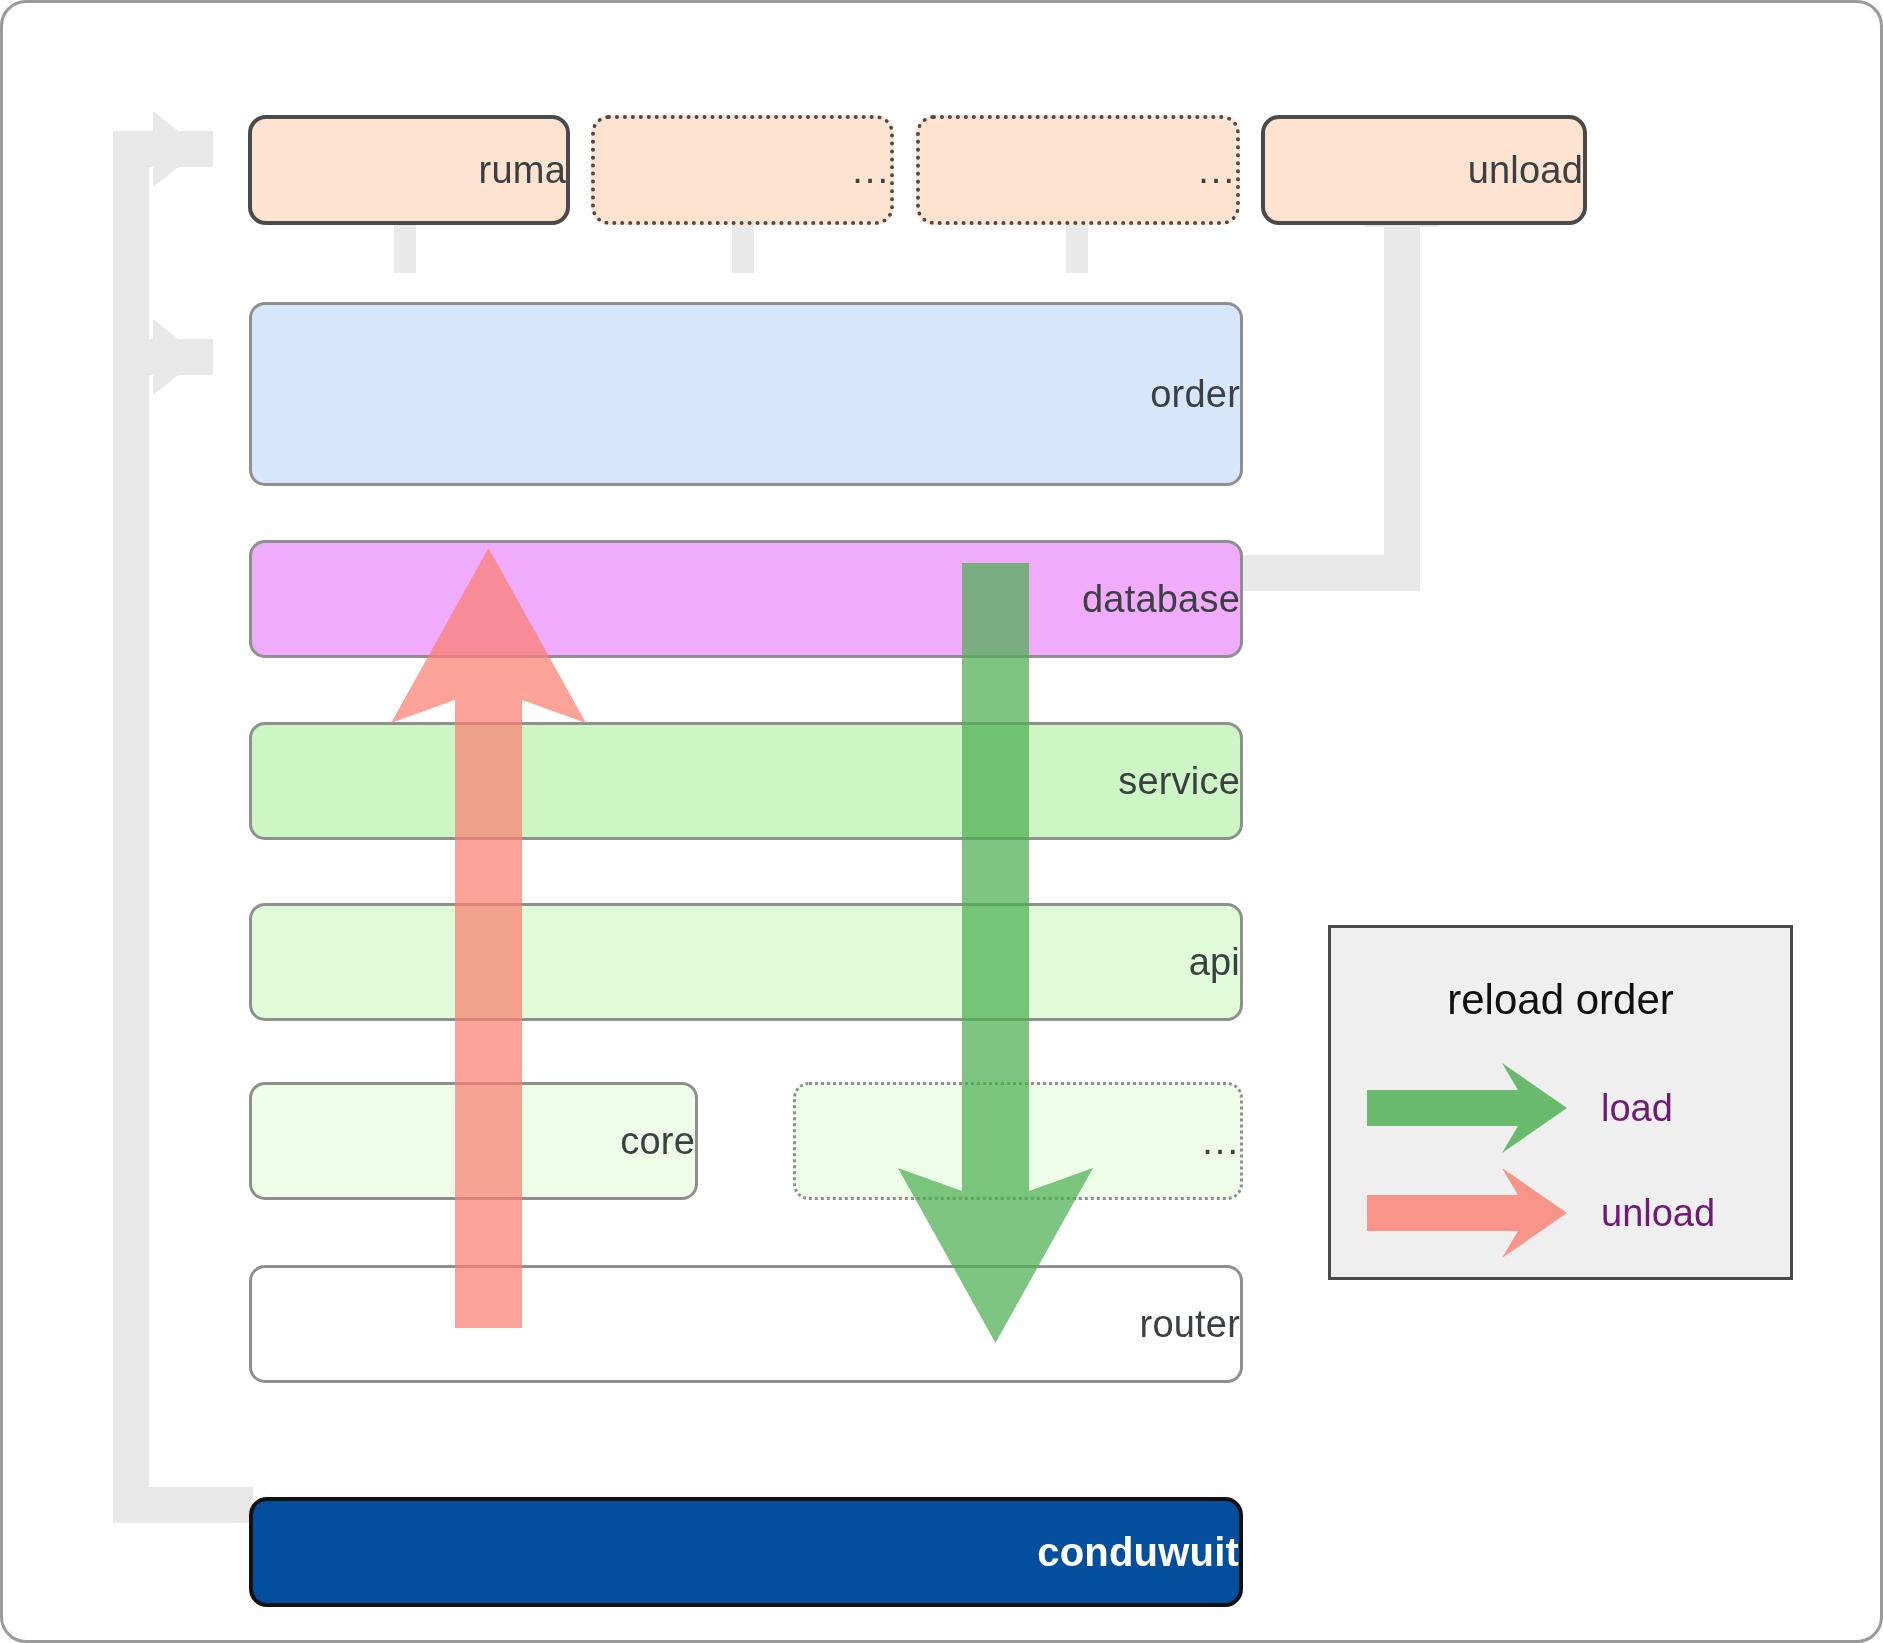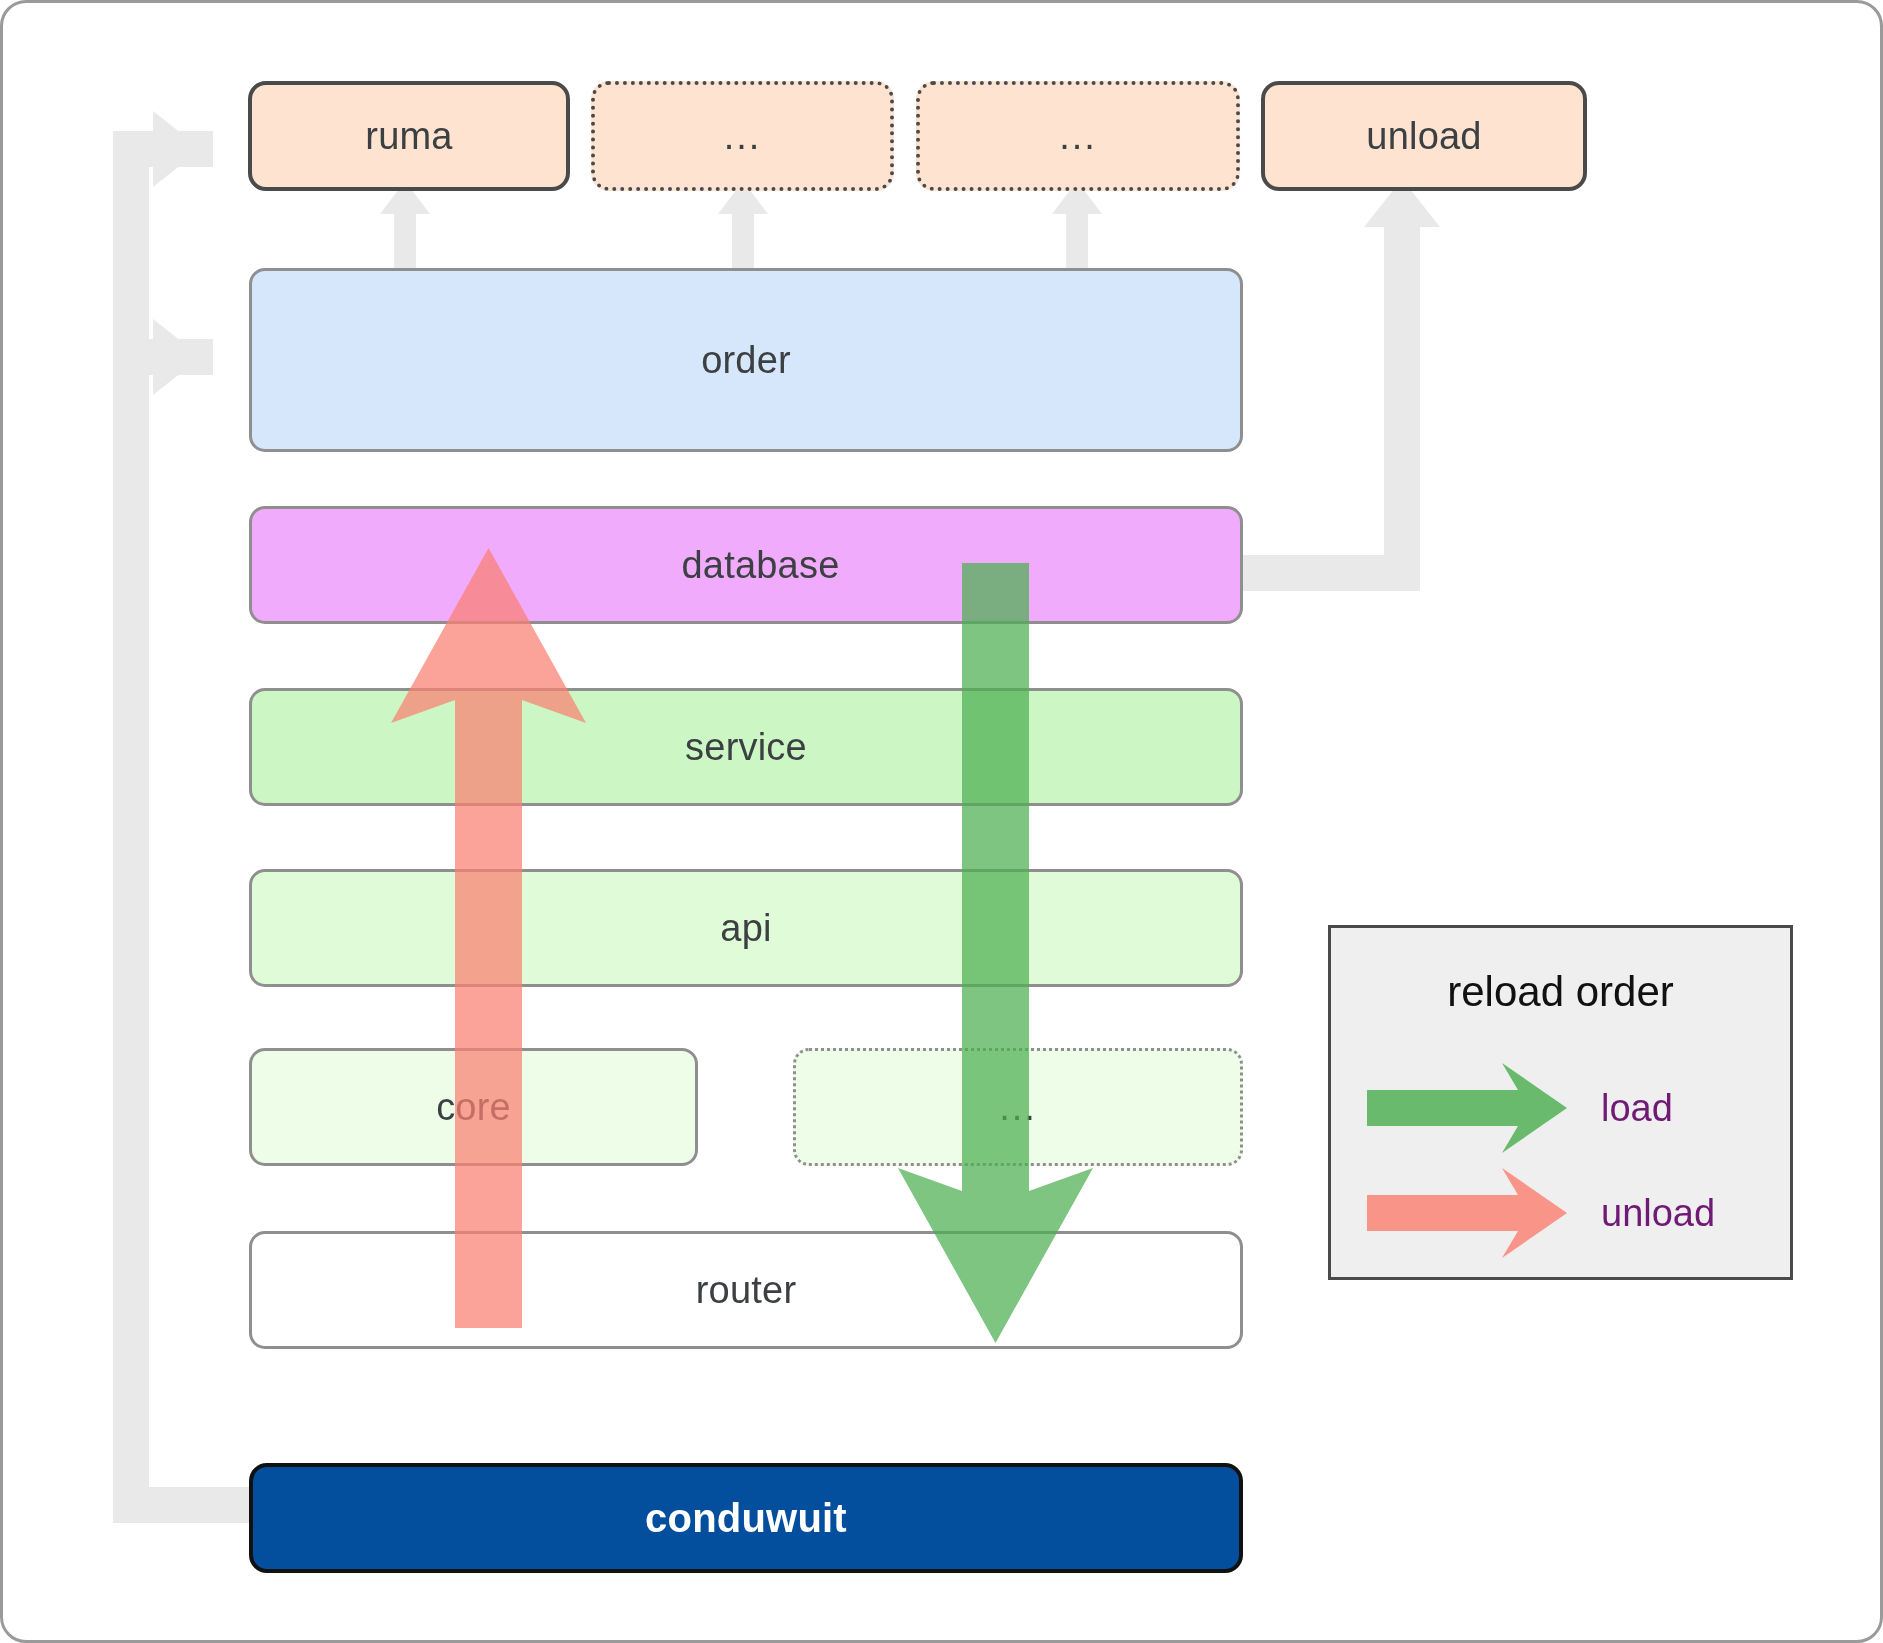--- a/index.html
+++ b/index.html
@@ -20,26 +20,27 @@
     box-sizing: border-box;
     overflow: hidden;
   }
 
   
   .node {
     position: absolute;
     box-sizing: border-box;
     display: flex;
     align-items: center;
-    justify-content: center;
+    justify-content: flex-end;
     border-radius: 14px;
     font-size: 38px;
     color: #3c4043;
     letter-spacing: .2px;
     z-index: 3;
+    margin-top: 34px;
   }
   .node.dots { letter-spacing: 2px; }
 
   
   .dep {
     background: #fde3d0;
     border: 4px solid #4a4a4a;
     height: 110px;
     border-radius: 18px;
   }
@@ -94,21 +95,21 @@
     position: absolute;
     background: #efefef;
     border: 3px solid #4a4a4a;
     box-sizing: border-box;
     z-index: 6;
   }
   #legend .legend-title {
     position: absolute;
     width: 100%;
     text-align: center;
-    top: 40px;
+    top: 48px;
     font-size: 42px;
     color: #111111;
   }
   .legend-row { position: absolute; display: flex; align-items: center; }
   .legend-row .legend-label {
     font-size: 38px;
     color: #701a75;
     margin-left: 34px;
     white-space: nowrap;
   }

